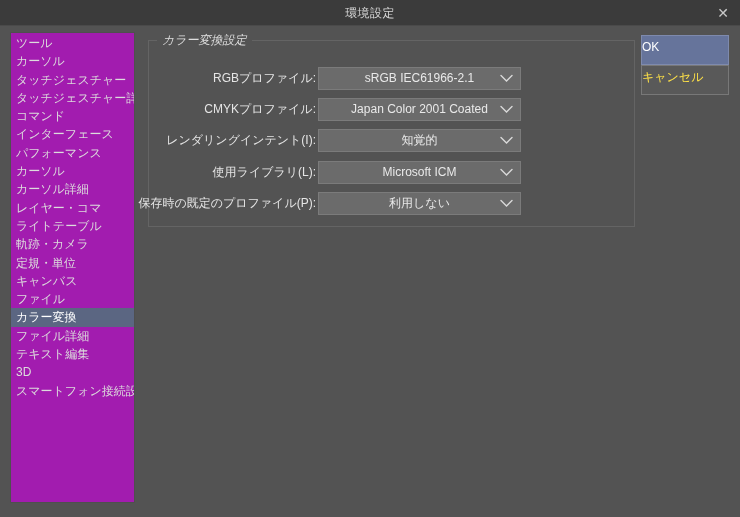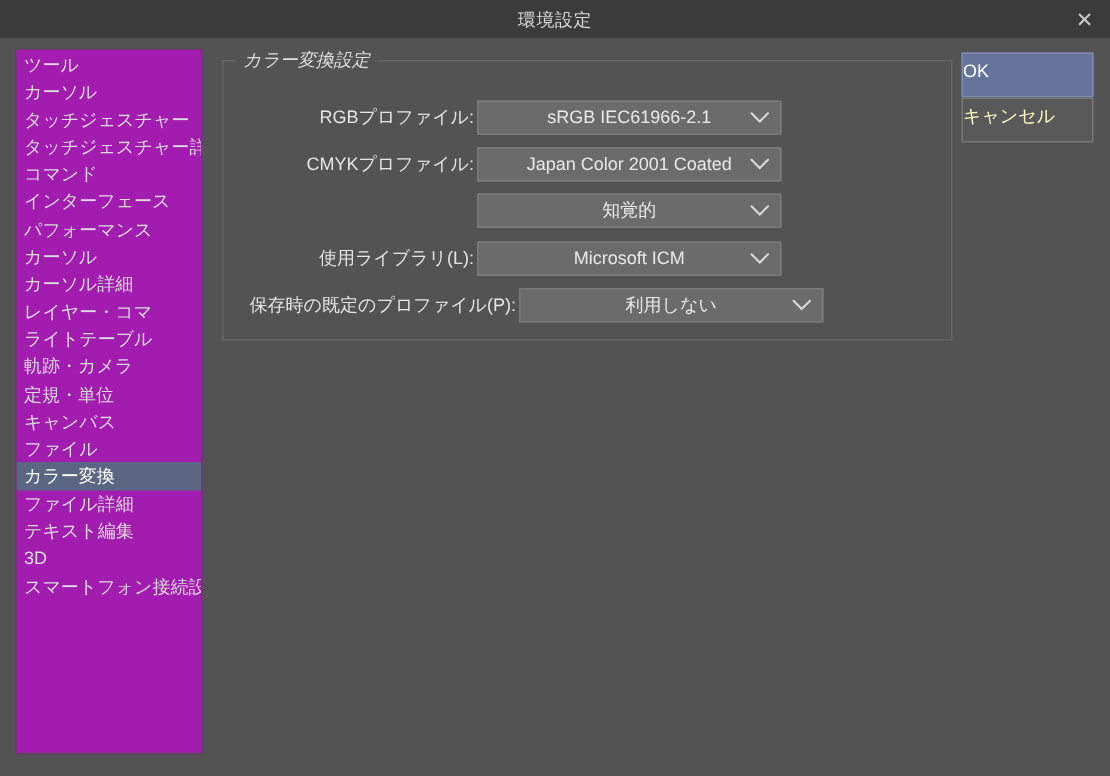--- a/index.html
+++ b/index.html
@@ -183,21 +183,21 @@
     top: 35px;
     background: #66749b;
     border: 1px solid #7e8aad;
     color: #ffffff;
   }
   #cancel-btn {
     left: 641px;
     top: 65px;
     background: #595959;
     border: 1px solid #787878;
-    color: #fef9c3;
+    color: #fde047;
   }
 </style>
 </head>
 <body>
 
 <div id="dialog">
 
   <div id="titlebar">
     <div id="title-text">環境設定</div>
     <div id="close-btn">✕</div>
@@ -250,20 +250,23 @@
         <div class="combo">
           <div class="combo-value">Japan Color 2001 Coated</div>
           <div class="combo-arrow">
             <svg width="13" height="9" viewBox="0 0 13 9">
               <path d="M1 1.5 L6.5 7 L12 1.5" fill="none" stroke="#d8d8d8" stroke-width="1.4" stroke-linecap="round"></path>
             </svg>
           </div>
         </div>
       </div>
       <div class="row" style="left: 0px; top: 129.4px; width: 740px;">
+        <div class="label-anchor">
+          <div class="row-label">レンダリングインテント(I):</div>
+        </div>
         <div class="combo">
           <div class="combo-value">知覚的</div>
           <div class="combo-arrow">
             <svg width="13" height="9" viewBox="0 0 13 9">
               <path d="M1 1.5 L6.5 7 L12 1.5" fill="none" stroke="#d8d8d8" stroke-width="1.4" stroke-linecap="round"></path>
             </svg>
           </div>
         </div>
       </div>
       <div class="row" style="left: 0px; top: 160.6px; width: 740px;">
@@ -272,21 +275,21 @@
         </div>
         <div class="combo">
           <div class="combo-value">Microsoft ICM</div>
           <div class="combo-arrow">
             <svg width="13" height="9" viewBox="0 0 13 9">
               <path d="M1 1.5 L6.5 7 L12 1.5" fill="none" stroke="#d8d8d8" stroke-width="1.4" stroke-linecap="round"></path>
             </svg>
           </div>
         </div>
       </div>
-      <div class="row" style="left: 0px; top: 191.8px; width: 612px; margin-left: 28px;">
+      <div class="row" style="left: 0px; top: 191.8px; width: 612px;">
         <div class="label-anchor">
           <div class="row-label">保存時の既定のプロファイル(P):</div>
         </div>
         <div class="combo">
           <div class="combo-value">利用しない</div>
           <div class="combo-arrow">
             <svg width="13" height="9" viewBox="0 0 13 9">
               <path d="M1 1.5 L6.5 7 L12 1.5" fill="none" stroke="#d8d8d8" stroke-width="1.4" stroke-linecap="round"></path>
             </svg>
           </div>

